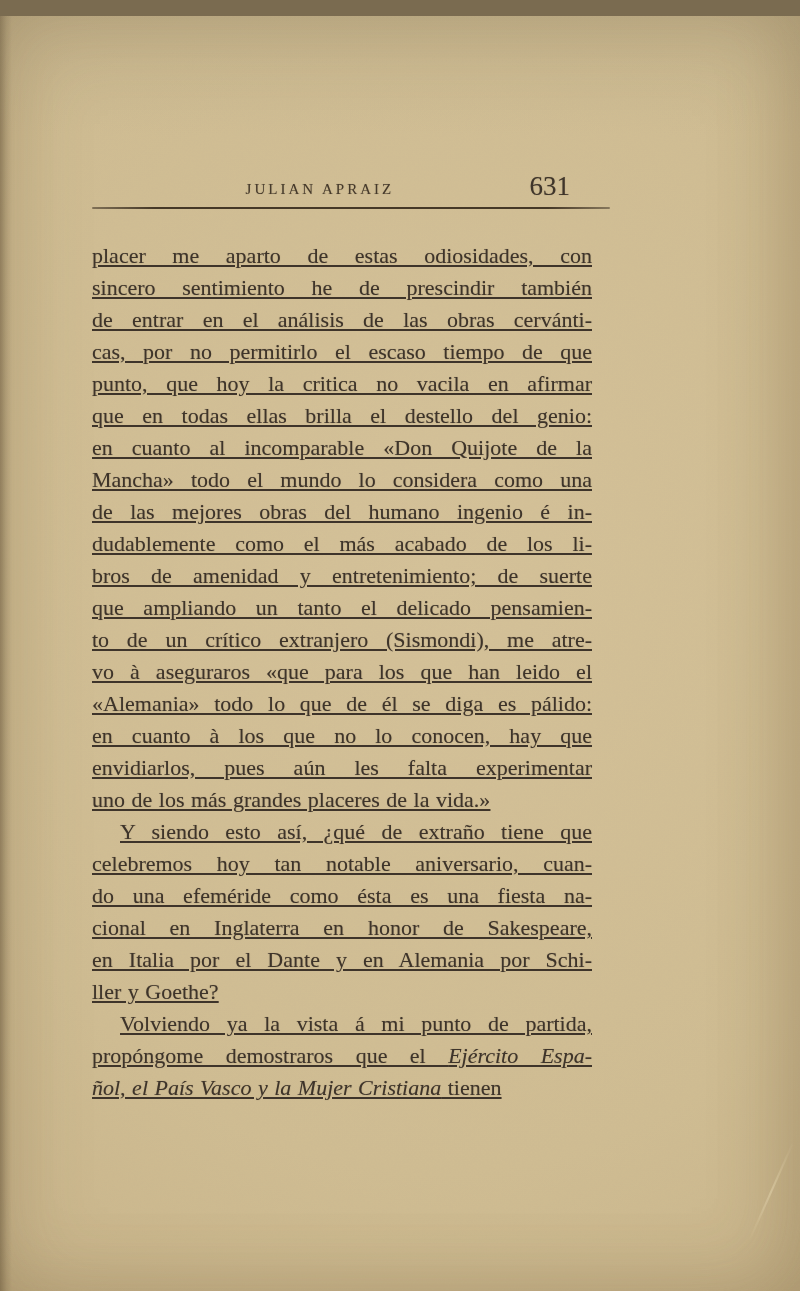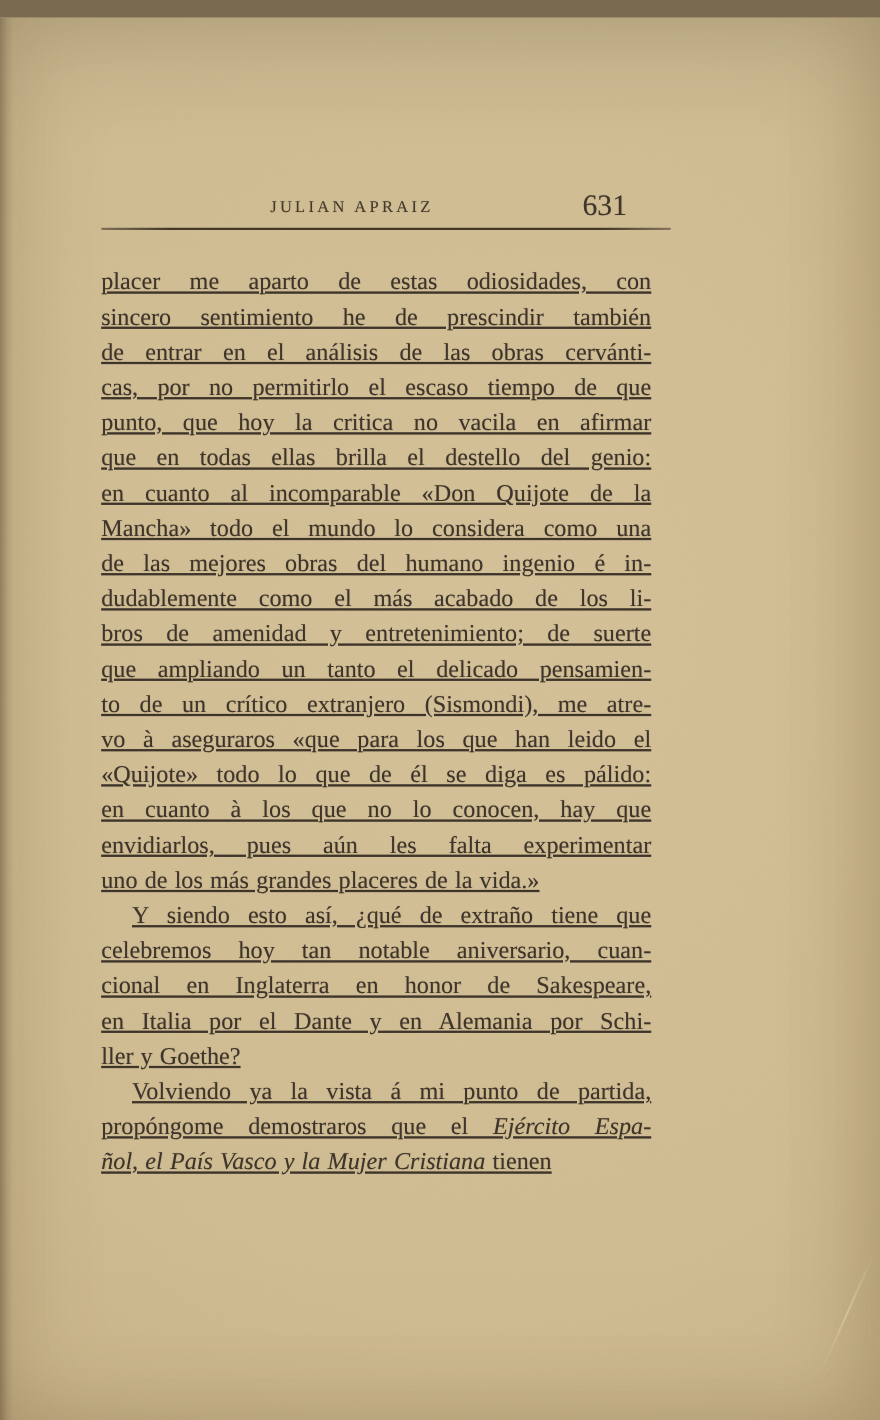--- a/index.html
+++ b/index.html
@@ -92,26 +92,27 @@
       <div class="line just"><span>punto, que hoy la critica no vacila en afirmar</span></div>
       <div class="line just"><span>que en todas ellas brilla el destello del genio:</span></div>
       <div class="line just"><span>en cuanto al incomparable «Don Quijote de la</span></div>
       <div class="line just"><span>Mancha» todo el mundo lo considera como una</span></div>
       <div class="line just"><span>de las mejores obras del humano ingenio é in-</span></div>
       <div class="line just"><span>dudablemente como el más acabado de los li-</span></div>
       <div class="line just"><span>bros de amenidad y entretenimiento; de suerte</span></div>
       <div class="line just"><span>que ampliando un tanto el delicado pensamien-</span></div>
       <div class="line just"><span>to de un crítico extranjero (Sismondi), me atre-</span></div>
       <div class="line just"><span>vo à aseguraros «que para los que han leido el</span></div>
-      <div class="line just"><span>«Quijote» todo lo que de él se diga es pálido:</span></div>
+      <div class="line just"><span>«Alemania» todo lo que de él se diga es pálido:</span></div>
       <div class="line just"><span>en cuanto à los que no lo conocen, hay que</span></div>
       <div class="line just"><span>envidiarlos, pues aún les falta experimentar</span></div>
       <div class="line"><span>uno de los más grandes placeres de la vida.»</span></div>
       <div class="line just indent"><span>Y siendo esto así, ¿qué de extraño tiene que</span></div>
       <div class="line just"><span>celebremos hoy tan notable aniversario, cuan-</span></div>
+      <div class="line just"><span>do una efeméride como ésta es una fiesta na-</span></div>
       <div class="line just"><span>cional en Inglaterra en honor de Sakespeare,</span></div>
       <div class="line just"><span>en Italia por el Dante y en Alemania por Schi-</span></div>
       <div class="line"><span>ller y Goethe?</span></div>
       <div class="line just indent"><span>Volviendo ya la vista á mi punto de partida,</span></div>
       <div class="line just"><span>propóngome demostraros que el </span><em>Ejército Espa-</em></div>
       <div class="line"><em>ñol, el País Vasco y la Mujer Cristiana</em><span> tienen</span></div>
     </div>
 
   <div class="scratch"></div>
 </div>

